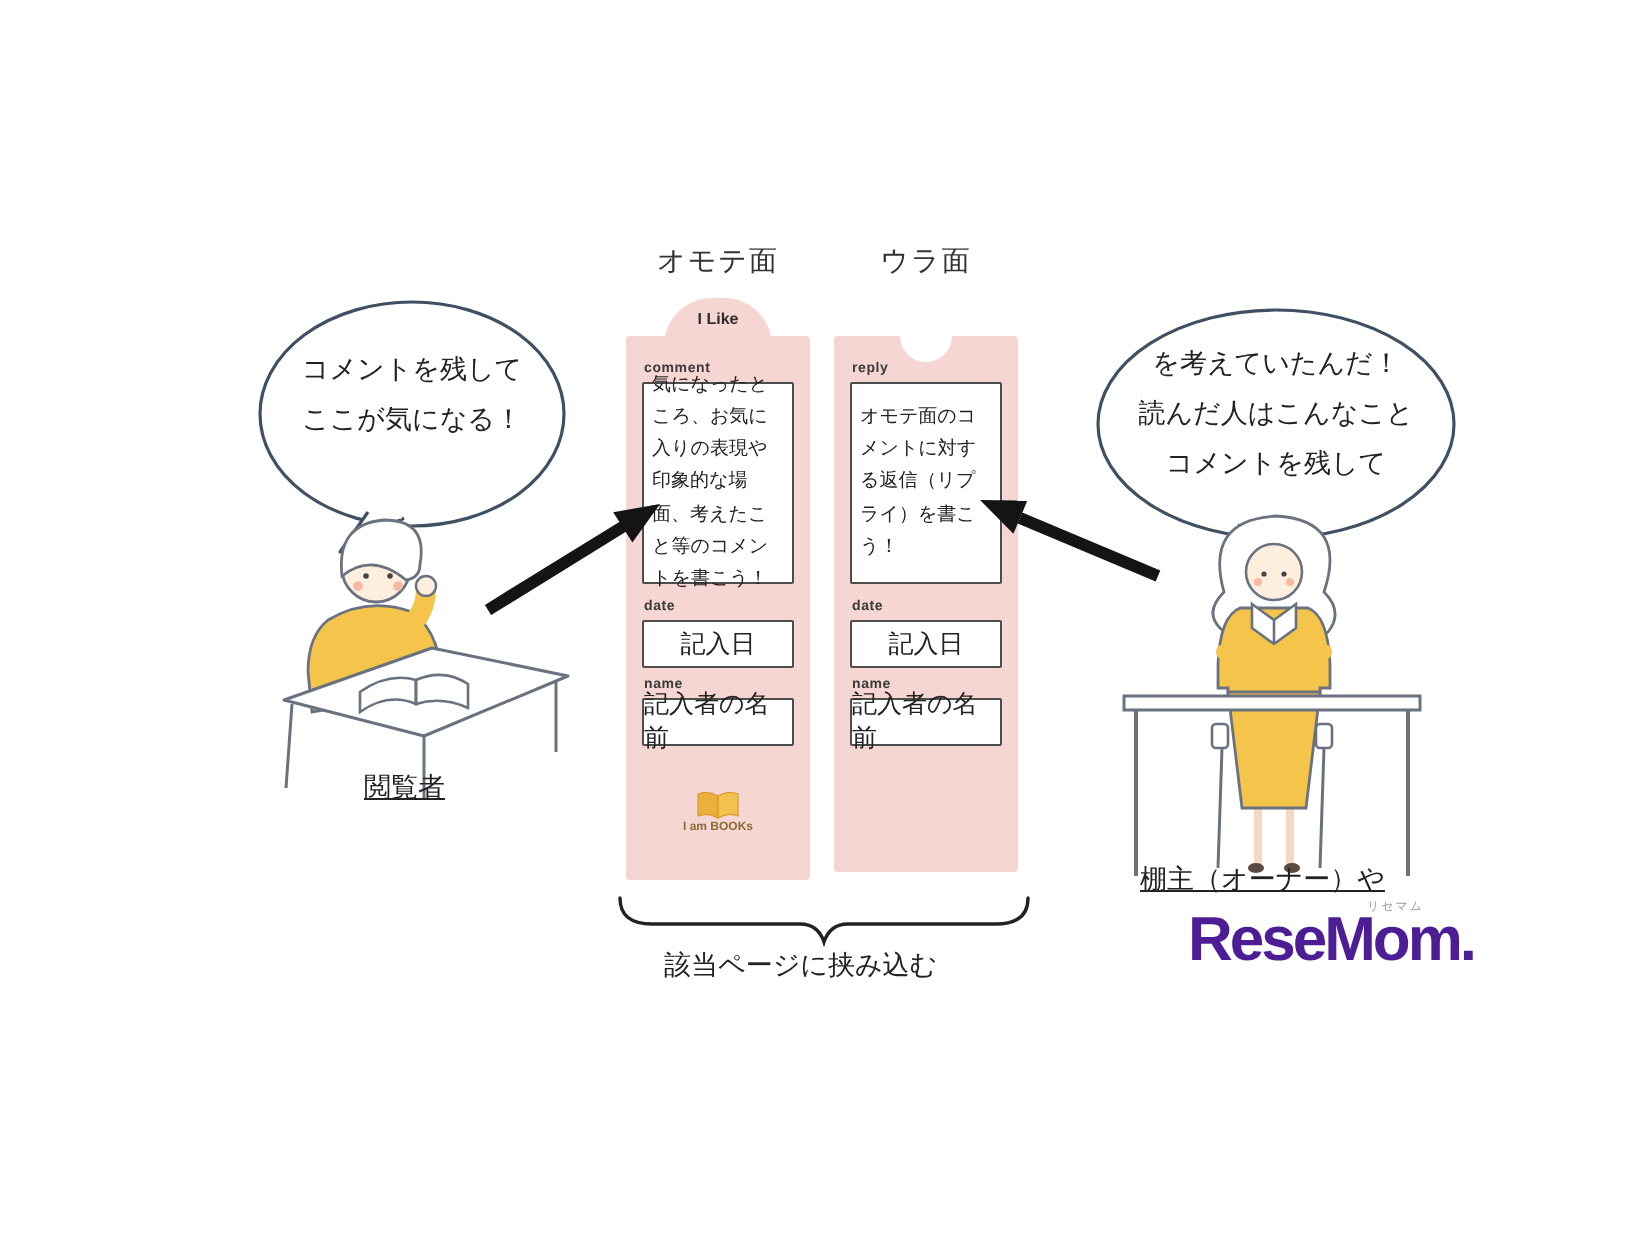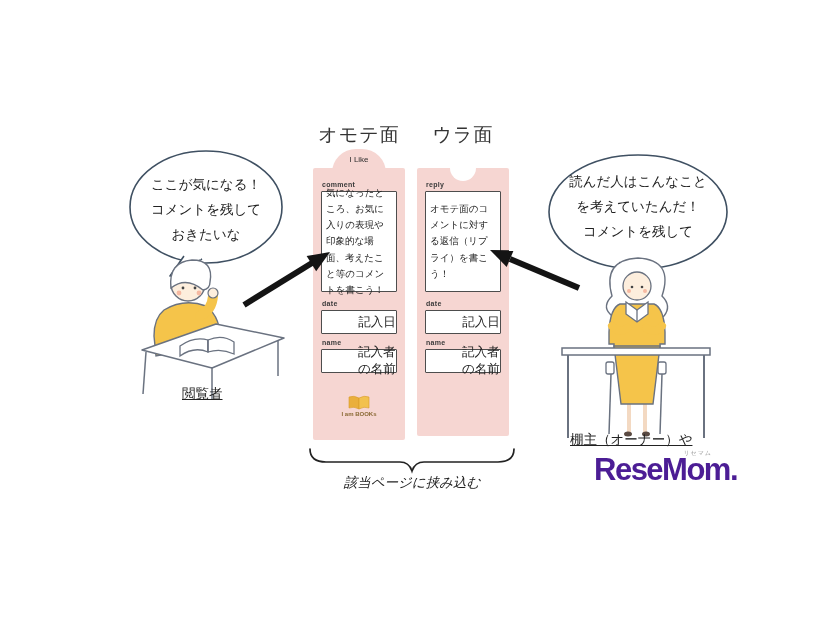--- a/index.html
+++ b/index.html
@@ -2,52 +2,52 @@
 <html><head>
 <meta charset="utf-8">
 <style>
   html,body{margin:0;padding:0;background:#fff;}
   .canvas{position:relative;width:826px;height:620px;background:#fff;overflow:hidden;
           font-family:"Liberation Sans","DejaVu Sans",sans-serif;color:#222;}
   .abs{position:absolute;}
 
   
   .card-header{position:absolute;top:122px;width:92px;text-align:center;
-               font-size:19px;color:#333;letter-spacing:1px;}
+               font-size:14px;color:#333;letter-spacing:1px;}
 
   
   .card{position:absolute;top:168px;width:92px;background:#f6d6d2;border-radius:2px;}
   .card.front{left:313px;height:272px;}
   .card.back{left:417px;height:268px;}
   .tab{position:absolute;top:-19px;left:50%;transform:translateX(-50%);
        width:54px;height:24px;background:#f6d6d2;border-radius:27px 27px 0 0;
-       text-align:center;font-size:8px;font-weight:normal;color:#2d2d2d;
+       text-align:center;font-size:8px;font-weight:bold;color:#2d2d2d;
        padding-top:6px;box-sizing:border-box;}
   .notch{position:absolute;top:-13px;left:50%;transform:translateX(-50%);
          width:26px;height:26px;background:#fff;border-radius:50%;}
   .fieldlabel{font-size:7px;font-weight:700;color:#3a3a3a;margin:0 0 3px 9px;
               letter-spacing:.3px;}
   .fieldlabel.first{padding-top:13px;}
   .fieldlabel.mid{margin-top:8px;}
   .fieldlabel.mid2{margin-top:5px;}
   .wbox{margin:0 8px;background:#fff;border:1px solid #4d4d4d;border-radius:1px;
         box-sizing:border-box;}
   .comment-box{height:101px;padding:4px 4px;font-size:9.5px;line-height:1.7;
                color:#222;display:flex;align-items:center;}
   .small-box{height:24px;display:flex;align-items:center;justify-content:center;
-             font-size:12.5px;color:#222;padding-left:36px;}
+             font-size:12.5px;color:#222;}
   .card-logo{margin-top:22px;text-align:center;}
   .card-logo .brand{font-size:6px;color:#8a6a35;font-weight:bold;margin-top:1px;}
 
   
   .bubble-text{position:absolute;text-align:center;font-size:13.5px;line-height:1.85;color:#222;}
 
   
   .person-label{position:absolute;font-size:13.5px;color:#222;text-decoration:underline;}
-  .brace-caption{position:absolute;font-size:13.5px;color:#222;text-align:center;font-style:italic;}
+  .brace-caption{position:absolute;font-size:13.5px;color:#222;}
 
   
   .resemom{position:absolute;left:594px;top:452px;width:130px;height:44px;}
   .resemom .word{font-size:31px;font-weight:800;color:#4c1d95;letter-spacing:-1.5px;}
   .resemom .ruby{position:absolute;right:12px;top:-3px;font-size:6px;color:#9a9a9a;letter-spacing:1px;}
 
   svg{display:block;}
 </style>
 </head>
 <body>
@@ -83,33 +83,32 @@
     <div class="fieldlabel mid2">name</div>
     <div class="wbox small-box">記入者の名前</div>
   </div>
 
   <svg class="abs" style="left:126px;top:148px" width="165" height="135" viewBox="0 0 165 135">
     <ellipse cx="80" cy="59" rx="76" ry="56" fill="#fff" stroke="#3f5062" stroke-width="1.6"></ellipse>
     <path d="M58,108 L44,128 L76,111" fill="#fff" stroke="#3f5062" stroke-width="1.6" stroke-linejoin="round"></path>
     <path d="M59,107 L75,110" stroke="#fff" stroke-width="3"></path>
   </svg>
   <div class="bubble-text" style="left:130px;top:173px;width:152px">
+    <span style="display:block">コメントを残して</span>
     <span style="display:block">ここが気になる！</span>
-    <span style="display:block">コメントを残して</span>
-    <span style="display:block">おきたいな</span>
   </div>
 
   <svg class="abs" style="left:546px;top:152px" width="185" height="140" viewBox="0 0 185 140">
     <ellipse cx="92" cy="60" rx="89" ry="57" fill="#fff" stroke="#3f5062" stroke-width="1.6"></ellipse>
     <path d="M74,110 L66,133 L94,112" fill="#fff" stroke="#3f5062" stroke-width="1.6" stroke-linejoin="round"></path>
     <path d="M75,109 L93,111" stroke="#fff" stroke-width="3"></path>
   </svg>
   <div class="bubble-text" style="left:552px;top:170px;width:172px">
+    <span style="display:block">を考えていたんだ！</span>
     <span style="display:block">読んだ人はこんなこと</span>
-    <span style="display:block">を考えていたんだ！</span>
     <span style="display:block">コメントを残して</span>
   </div>
 
   <svg class="abs" style="left:238px;top:242px" width="100" height="70" viewBox="0 0 100 70">
     <line x1="6" y1="63" x2="74" y2="21" stroke="#141414" stroke-width="6"></line>
     <polygon points="92,10 78.2,29.3 68.6,14.1" fill="#141414"></polygon>
   </svg>
 
   <svg class="abs" style="left:484px;top:242px" width="100" height="55" viewBox="0 0 100 55">
     <line x1="95" y1="46" x2="26" y2="17" stroke="#141414" stroke-width="6"></line>

